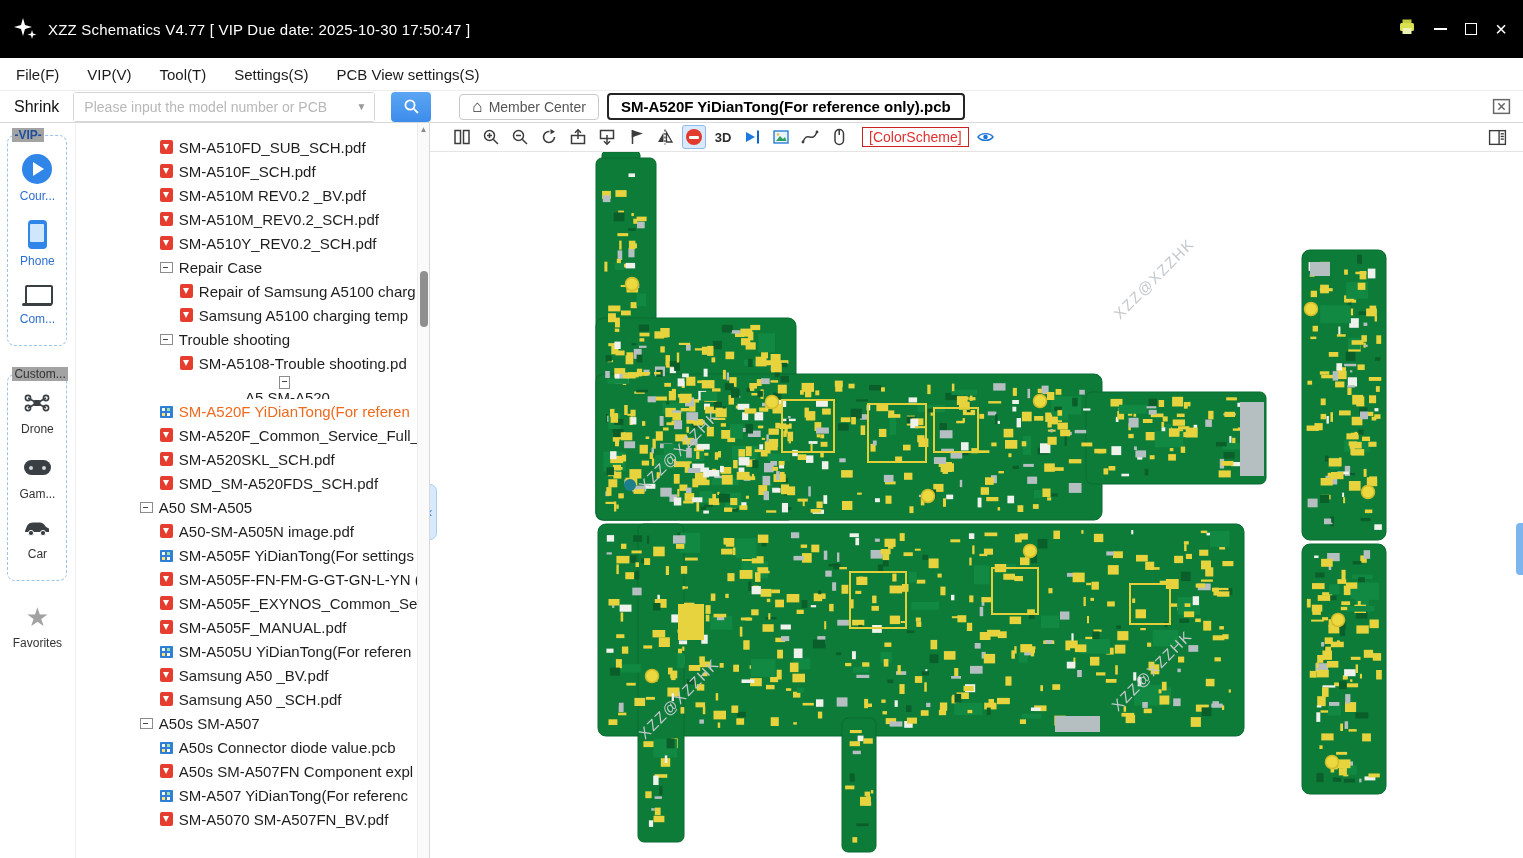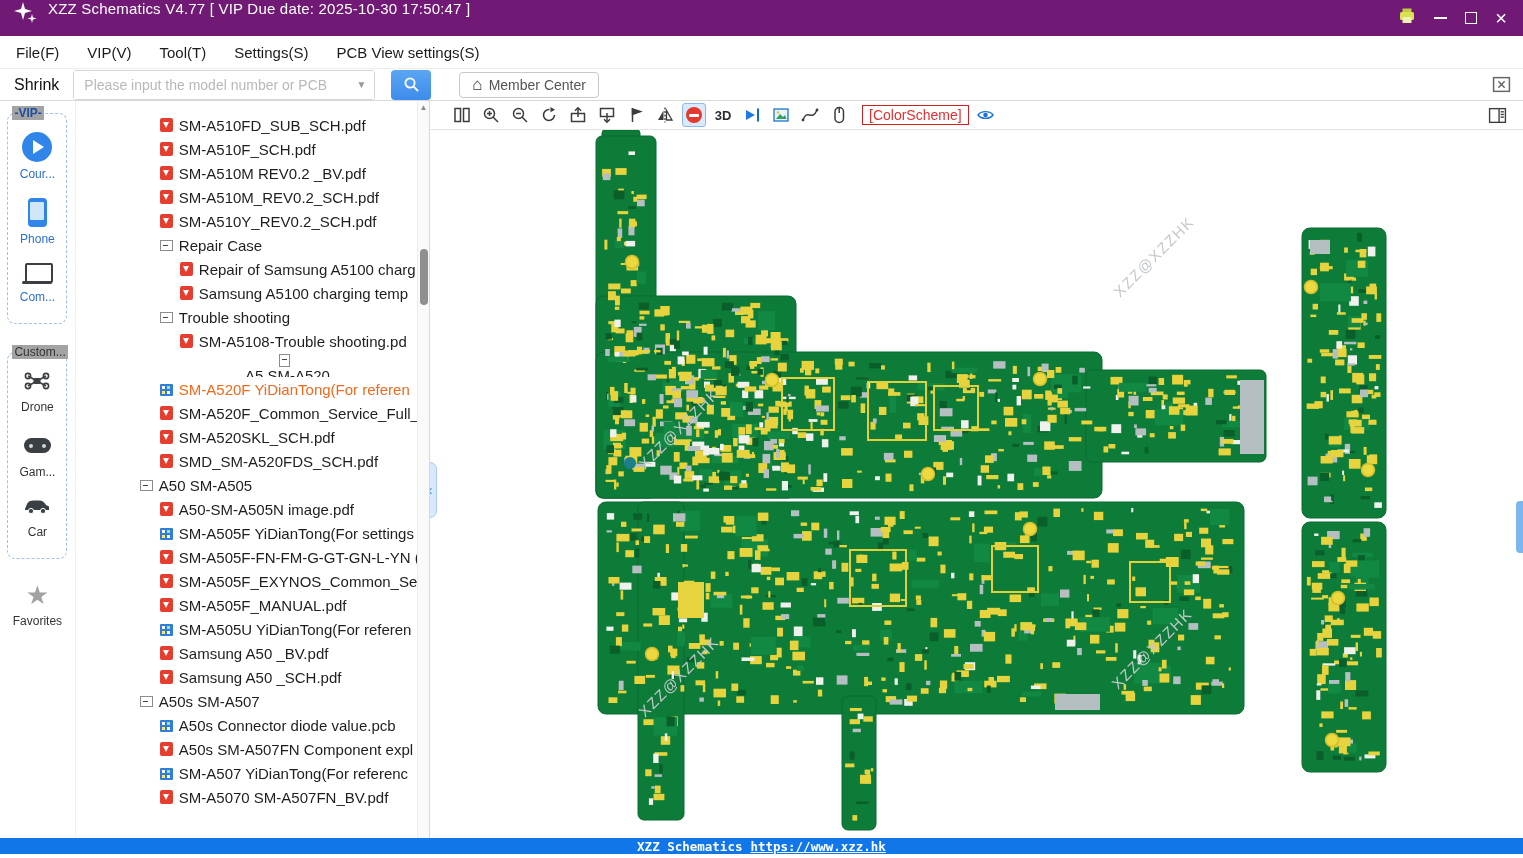--- a/index.html
+++ b/index.html
@@ -1,20 +1,20 @@
 <!DOCTYPE html>
 <html><head>
 <meta charset="utf-8">
 <style>
   *{margin:0;padding:0;box-sizing:border-box}
   html,body{width:1523px;height:858px;overflow:hidden;background:#fff;
     font-family:"Liberation Sans",sans-serif}
 
   
-  .titlebar{height:36px;background:#701a75;display:flex;color:#fff;position:relative}
+  .titlebar{height:58px;background:#000000;display:flex;align-items:center;color:#fff;position:relative}
   .logo{width:26px;height:26px;margin:0 10px 0 12px;position:relative}
   .logo svg{display:block}
   .title-text{font-size:15px;letter-spacing:.2px}
   .tb-right{margin-left:auto;display:flex;align-items:center;gap:18px;margin-right:16px}
   .win-min{width:13px;height:2px;background:#fff;display:inline-block}
   .win-max{width:12px;height:12px;border:1.6px solid #fff;display:inline-block}
   .win-close{font-size:20px;line-height:18px;color:#fff}
 
   
   .menubar{height:33px;display:flex;align-items:center;background:#fff;border-bottom:1px solid #ededed;padding-left:2px}
@@ -136,20 +136,23 @@
   </div>
   <span class="search-btn">
     <svg width="17" height="17" viewBox="0 0 17 17" fill="none" stroke="#fff" stroke-width="1.8">
       <circle cx="7" cy="7" r="4.6"></circle>
         <line x1="10.6" y1="10.6" x2="15" y2="15"></line>
     </svg>
   </span>
   <span class="member-center">
     <span class="mc-home">⌂</span>
     <span>Member Center</span>
+  </span>
+  <span class="pcb-tab">
+    <span>SM-A520F YiDianTong(For reference only).pcb</span>
   </span>
   <span class="tabbar-close">
     <svg width="19" height="19" viewBox="0 0 18 18" fill="none" stroke="#666" stroke-width="1.4">
       <rect x="1.5" y="2.5" width="15" height="13"></rect>
       <path d="M6 6 L12 12 M12 6 L6 12"></path>
     </svg>
   </span>
 </div>
 
 <div class="main">

